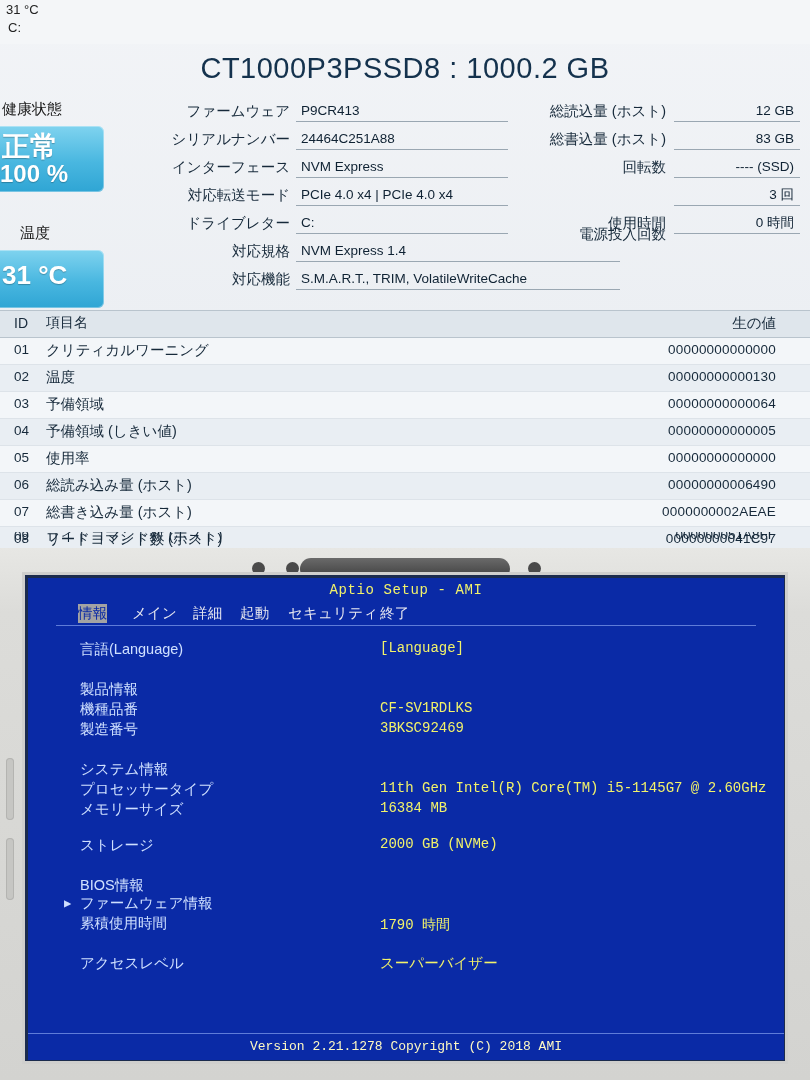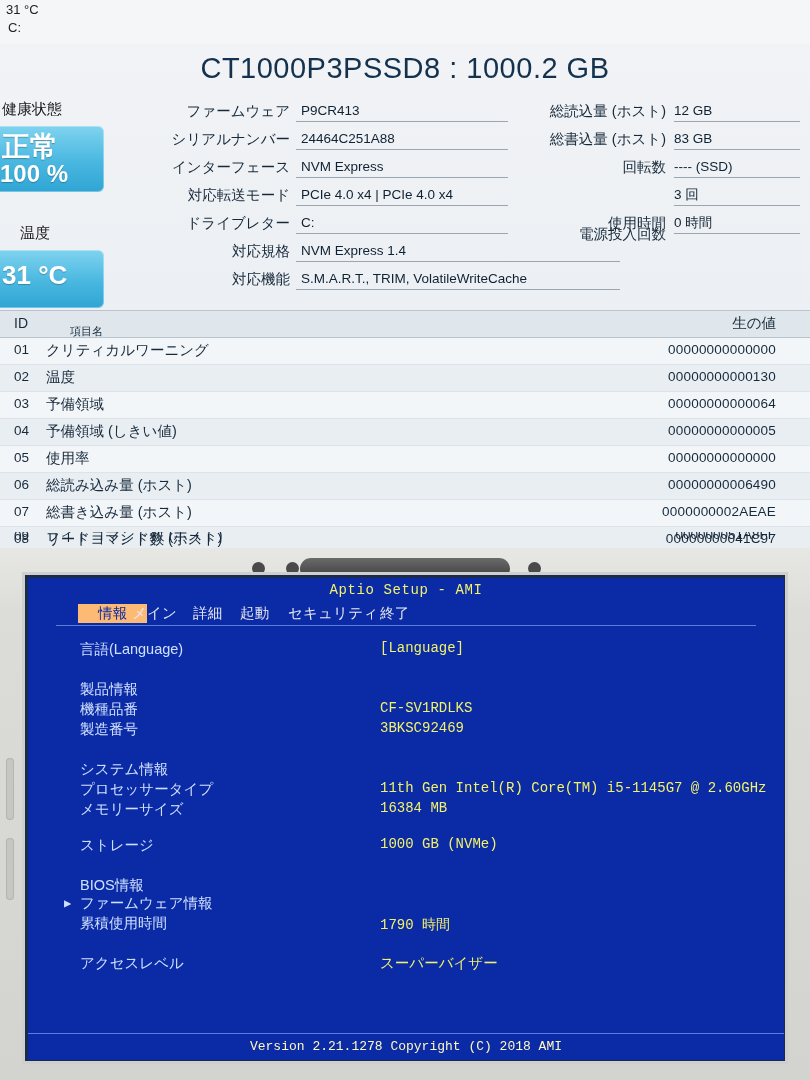--- a/index.html
+++ b/index.html
@@ -150,21 +150,21 @@
     white-space: nowrap;
   }
   .rfield .fv {
     position: absolute;
     top: 0;
     width: 126px;
     height: 22px;
     line-height: 21px;
     font-size: 13.5px;
     color: #0f2233;
-    text-align: left;
+    text-align: right;
     padding-right: 6px;
     box-sizing: border-box;
     border-bottom: 1px solid #9aa7b2;
     white-space: nowrap;
   }
 
   
   #smart-table {
     position: absolute;
     left: 0;
@@ -176,22 +176,22 @@
     height: 26px;
     background: #dfe6ec;
     border-top: 1px solid #b9c4cd;
     border-bottom: 1px solid #b9c4cd;
   }
   .smart-head .h-id {
     position: absolute; left: 14px; top: 4px;
     font-size: 14px; color: #16293a;
   }
   .smart-head .h-name {
-    position: absolute; left: 46px; top: 13px;
-    font-size: 11px; color: #16293a; margin-left: 24px;
+    position: absolute; left: 46px; top: 3px;
+    font-size: 14px; color: #16293a;
   }
   .smart-head .h-raw {
     position: absolute; right: 34px; top: 3px;
     font-size: 14.5px; color: #16293a;
   }
   .smart-row {
     position: relative;
     height: 26px;
     border-bottom: 1px solid #dde3e9;
   }
@@ -301,23 +301,23 @@
   }
   .bios-menuitem {
     position: absolute;
     top: 2px;
     font-size: 14.5px;
     color: #e8e8f0;
     font-family: "Liberation Sans", sans-serif;
     letter-spacing: 0.2px;
   }
   .bios-menuitem.selected {
-    background: #fdba74;
+    background: #a3a3a3;
     color: #0a2aa6;
-    padding: 0 20px;
+    padding: 0 0;
   }
   .bios-sep {
     position: absolute;
     left: 28px; top: 47px;
     width: 700px; height: 1px;
     background: #5f7cd8;
   }
   .bios-label {
     position: absolute;
     font-size: 14.5px;
@@ -529,21 +529,21 @@
         <div class="bios-label" style="left:52px; top:142px;">製造番号</div>
         <div class="bios-value" style="top:142px;">3BKSC92469</div>
 
         <div class="bios-label grp" style="left:52px; top:182px;">システム情報</div>
         <div class="bios-label" style="left:52px; top:202px;">プロセッサータイプ</div>
         <div class="bios-value" style="top:202px;">11th Gen Intel(R) Core(TM) i5-1145G7 @ 2.60GHz</div>
         <div class="bios-label" style="left:52px; top:222px;">メモリーサイズ</div>
         <div class="bios-value" style="top:222px;">16384 MB</div>
 
         <div class="bios-label" style="left:52px; top:258px;">ストレージ</div>
-        <div class="bios-value" style="top:258px;">1000 GB (NVMe)</div>
+        <div class="bios-value" style="top:258px;">2000 GB (NVMe)</div>
 
         <div class="bios-label grp" style="left:52px; top:298px;">BIOS情報</div>
         <div class="arrow-marker" style="top:318px;">▶</div>
         <div class="bios-label" style="left:52px; top:316px;">ファームウェア情報</div>
         <div class="bios-label" style="left:52px; top:336px;">累積使用時間</div>
         <div class="bios-value" style="top:338px;">1790 時間</div>
 
         <div class="bios-label" style="left:52px; top:376px;">アクセスレベル</div>
         <div class="bios-value jp" style="top:376px;">スーパーバイザー</div>
 

